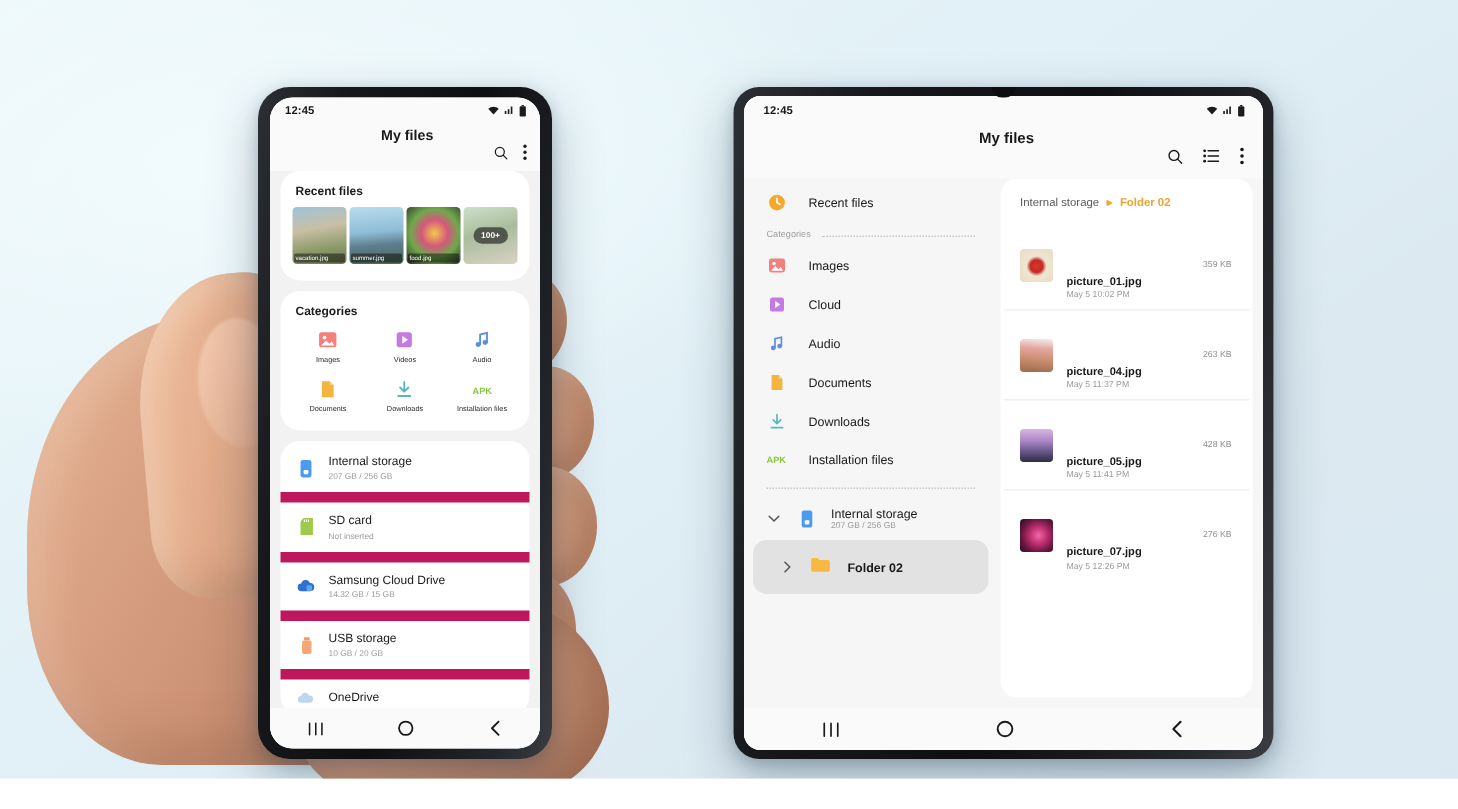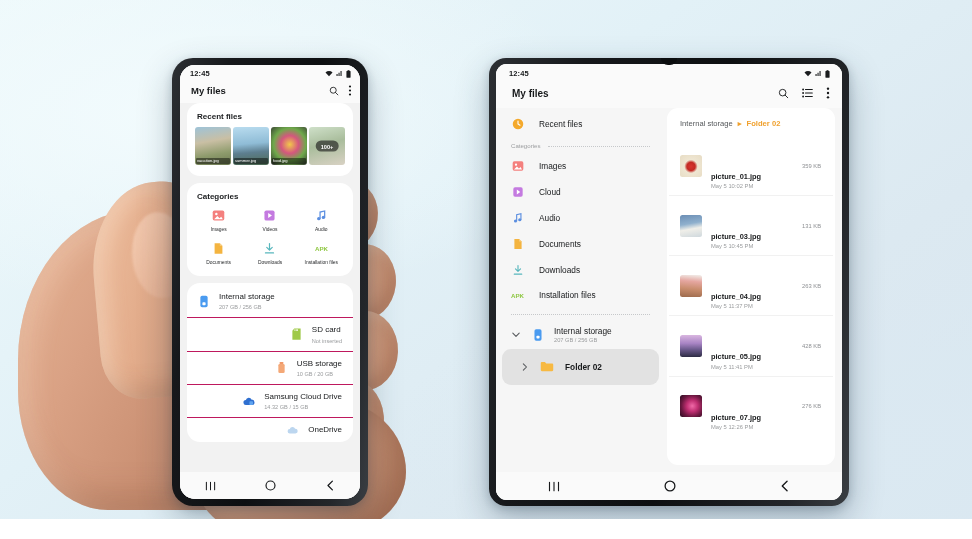--- a/index.html
+++ b/index.html
@@ -98,21 +98,21 @@
   .statusbar {
     display: flex; align-items: center; justify-content: space-between;
     padding: 4px 9px 2px 10px;
     background: #fafafa;
   }
   .sb-time { font-size: 7.5px; font-weight: 700; color: #16181a; letter-spacing: .1px; }
   .sb-icons { display: flex; align-items: center; gap: 3px; }
   .sb-icons svg { display: block; }
 
   
-  .apphdr { display: flex; align-items: center; background: #fafafa; }
+  .apphdr { display: flex; align-items: center; background: #fafafa; flex-direction: column; }
   .apphdr .title { font-weight: 700; color: #17191b; }
   .apphdr .actions { margin-left: auto; display: flex; align-items: center; }
   .ic { display: flex; align-items: center; justify-content: center; cursor: pointer; }
   .ic svg { display: block; }
 
   
   #phone-ui { position: absolute; inset: 0; background: #f2f2f2; display: flex; flex-direction: column; }
   #phone-ui .statusbar { flex: none; }
   #phone-hdr { flex: none; padding: 5px 8px 7px 11px; }
   #phone-hdr .title { font-size: 9.5px; }
@@ -143,21 +143,21 @@
   .cat-grid {
     display: grid; grid-template-columns: repeat(3, 1fr);
     row-gap: 9px; padding: 1px 6px 11px;
   }
   .cat-cell { display: flex; flex-direction: column; align-items: center; gap: 4px; cursor: pointer; }
   .cat-cell .glyph { width: 15px; height: 15px; display: flex; align-items: center; justify-content: center; }
   .cat-cell .lbl { font-size: 4.9px; color: #2a2c2e; }
 
   .store-list { padding: 2px 0 5px; }
   .store-row { display: flex; align-items: center; gap: 9px; padding: 7px 11px 7px 11px; cursor: pointer; }
-  .store-row + .store-row { border-top: 1px solid #be185d; justify-content: flex-end; }
+  .store-row + .store-row { border-top: 7px solid #be185d; }
   .store-row .si { width: 12px; display: flex; justify-content: center; flex: none; }
   .store-row .nm { font-size: 8px; color: #17191b; font-weight: 400; line-height: 1.35; }
   .store-row .sub { font-size: 5.6px; color: #9a9c9e; margin-top: 1.5px; }
 
   
   .navbar { flex: none; display: flex; align-items: center; justify-content: space-around; background: #fafafa; }
   #phone-nav { height: 27px; }
   #tablet-nav { height: 28px; }
   .navbar .nb { display: flex; align-items: center; justify-content: center; cursor: pointer; }
 
@@ -376,40 +376,40 @@
                       <path d="M3.4 1.8h1v2.1h-1zM5.2 1.8h1v2.1h-1zM7 1.8h1v2.1h-1z" fill="#fff"></path>
                     </svg>
                   </span>
                 <div>
                     <div class="nm">SD card</div>
                     <div class="sub">Not inserted</div>
                   </div>
               </div>
               <div class="store-row">
                 <span class="si">
+                    <svg width="13" height="11" viewBox="0 0 18 14">
+                      <path d="M4.6 12.4a3.8 3.8 0 0 1-.3-7.6 4.5 4.5 0 0 1 8.6-.6 3.1 3.1 0 0 1 .5 8.2z" fill="#2f6fd0"></path>
+                      <rect x="9.6" y="6.6" width="5.4" height="5.6" rx="1.2" fill="#5fa4f0"></rect>
+                    </svg>
+                  </span>
+                <div>
+                    <div class="nm">Samsung Cloud Drive</div>
+                    <div class="sub">14.32 GB / 15 GB</div>
+                  </div>
+              </div>
+              <div class="store-row">
+                <span class="si">
                     <svg width="7" height="13" viewBox="0 0 10 17">
                       <rect x="2.2" y="0.5" width="5.6" height="3" rx="1" fill="#f19a6a"></rect>
                       <rect x="0.5" y="3.4" width="9" height="13" rx="2" fill="#f4a877"></rect>
                     </svg>
                   </span>
                 <div>
                     <div class="nm">USB storage</div>
                     <div class="sub">10 GB / 20 GB</div>
-                  </div>
-              </div>
-              <div class="store-row">
-                <span class="si">
-                    <svg width="13" height="11" viewBox="0 0 18 14">
-                      <path d="M4.6 12.4a3.8 3.8 0 0 1-.3-7.6 4.5 4.5 0 0 1 8.6-.6 3.1 3.1 0 0 1 .5 8.2z" fill="#2f6fd0"></path>
-                      <rect x="9.6" y="6.6" width="5.4" height="5.6" rx="1.2" fill="#5fa4f0"></rect>
-                    </svg>
-                  </span>
-                <div>
-                    <div class="nm">Samsung Cloud Drive</div>
-                    <div class="sub">14.32 GB / 15 GB</div>
                   </div>
               </div>
               <div class="store-row" style="padding-bottom:1px">
                 <span class="si">
                     <svg width="13" height="9" viewBox="0 0 18 12">
                       <path d="M4.4 10.6a3.4 3.4 0 0 1-.2-6.8 4.2 4.2 0 0 1 8-.5 2.9 2.9 0 0 1 .4 7.3z" fill="#bcd6ef"></path>
                     </svg>
                   </span>
                 <div>
                     <div class="nm">OneDrive</div>
@@ -614,28 +614,20 @@
               <div class="file-row">
                 <span class="fthumb" style="background-image:radial-gradient(circle at 50% 52%,#d8352f 0%,#c32a24 26%,#efe6d2 42%,#e7dcc4 100%)"></span>
                 <span class="meta">
                     <span class="fn" style="display:block">picture_01.jpg</span>
                     <span class="fd" style="display:block">May 5 10:02 PM</span>
                   </span>
                 <span class="fs">359 KB</span>
               </div>
 
 
-              <div class="file-row">
-                <span class="fthumb" style="background-image:linear-gradient(170deg,#6b8eb5 0%,#8fb0cd 40%,#f0efe9 62%,#cfd8dd 100%)"></span>
-                <span class="meta">
-                    <span class="fn" style="display:block">picture_03.jpg</span>
-                    <span class="fd" style="display:block">May 5 10:45 PM</span>
-                  </span>
-                <span class="fs">131 KB</span>
-              </div>
 
               <div class="file-row">
                 <span class="fthumb" style="background-image:linear-gradient(185deg,#f2f0ec 0%,#e5a6a0 30%,#c98d6e 62%,#9c6a4c 100%)"></span>
                 <span class="meta">
                     <span class="fn" style="display:block">picture_04.jpg</span>
                     <span class="fd" style="display:block">May 5 11:37 PM</span>
                   </span>
                 <span class="fs">263 KB</span>
               </div>
 

